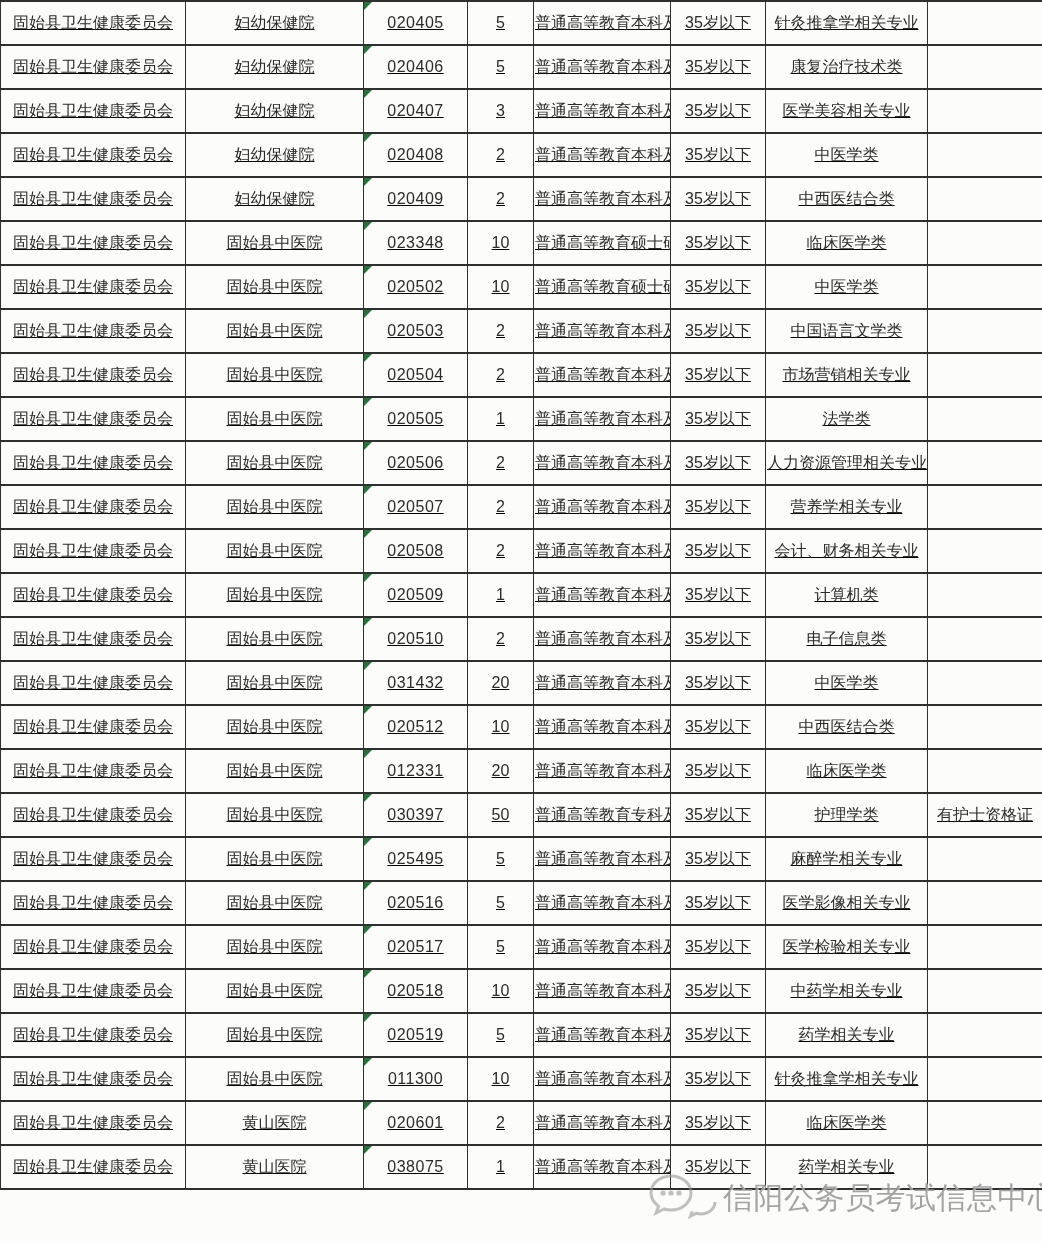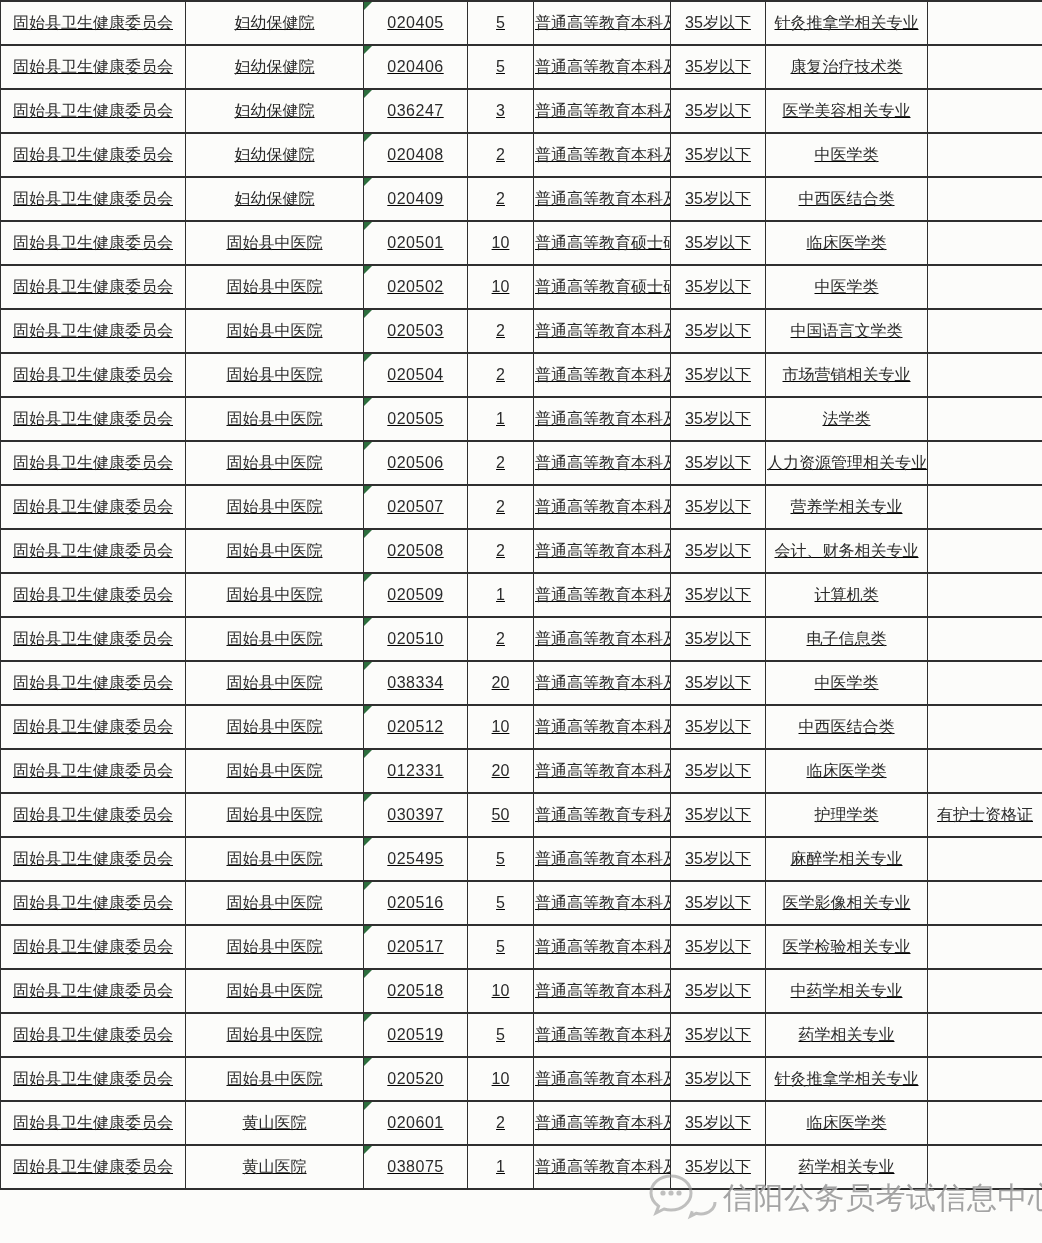--- a/index.html
+++ b/index.html
@@ -100,21 +100,21 @@
           <td class="cell-code">020406</td>
           <td class="cell-count">5</td>
           <td class="cell-education">普通高等教育本科及以上</td>
           <td class="cell-age">35岁以下</td>
           <td class="cell-major">康复治疗技术类</td>
           <td class="cell-note"></td>
         </tr>
         <tr>
           <td class="cell-org">固始县卫生健康委员会</td>
           <td class="cell-hospital">妇幼保健院</td>
-          <td class="cell-code">036247</td>
+          <td class="cell-code">020407</td>
           <td class="cell-count">3</td>
           <td class="cell-education">普通高等教育本科及以上</td>
           <td class="cell-age">35岁以下</td>
           <td class="cell-major">医学美容相关专业</td>
           <td class="cell-note"></td>
         </tr>
         <tr>
           <td class="cell-org">固始县卫生健康委员会</td>
           <td class="cell-hospital">妇幼保健院</td>
           <td class="cell-code">020408</td>
@@ -130,21 +130,21 @@
           <td class="cell-code">020409</td>
           <td class="cell-count">2</td>
           <td class="cell-education">普通高等教育本科及以上</td>
           <td class="cell-age">35岁以下</td>
           <td class="cell-major">中西医结合类</td>
           <td class="cell-note"></td>
         </tr>
         <tr>
           <td class="cell-org">固始县卫生健康委员会</td>
           <td class="cell-hospital">固始县中医院</td>
-          <td class="cell-code">020501</td>
+          <td class="cell-code">023348</td>
           <td class="cell-count">10</td>
           <td class="cell-education">普通高等教育硕士研究生</td>
           <td class="cell-age">35岁以下</td>
           <td class="cell-major">临床医学类</td>
           <td class="cell-note"></td>
         </tr>
         <tr>
           <td class="cell-org">固始县卫生健康委员会</td>
           <td class="cell-hospital">固始县中医院</td>
           <td class="cell-code">020502</td>
@@ -230,21 +230,21 @@
           <td class="cell-code">020510</td>
           <td class="cell-count">2</td>
           <td class="cell-education">普通高等教育本科及以上</td>
           <td class="cell-age">35岁以下</td>
           <td class="cell-major">电子信息类</td>
           <td class="cell-note"></td>
         </tr>
         <tr>
           <td class="cell-org">固始县卫生健康委员会</td>
           <td class="cell-hospital">固始县中医院</td>
-          <td class="cell-code">038334</td>
+          <td class="cell-code">031432</td>
           <td class="cell-count">20</td>
           <td class="cell-education">普通高等教育本科及以上</td>
           <td class="cell-age">35岁以下</td>
           <td class="cell-major">中医学类</td>
           <td class="cell-note"></td>
         </tr>
         <tr>
           <td class="cell-org">固始县卫生健康委员会</td>
           <td class="cell-hospital">固始县中医院</td>
           <td class="cell-code">020512</td>
@@ -320,21 +320,21 @@
           <td class="cell-code">020519</td>
           <td class="cell-count">5</td>
           <td class="cell-education">普通高等教育本科及以上</td>
           <td class="cell-age">35岁以下</td>
           <td class="cell-major">药学相关专业</td>
           <td class="cell-note"></td>
         </tr>
         <tr>
           <td class="cell-org">固始县卫生健康委员会</td>
           <td class="cell-hospital">固始县中医院</td>
-          <td class="cell-code">020520</td>
+          <td class="cell-code">011300</td>
           <td class="cell-count">10</td>
           <td class="cell-education">普通高等教育本科及以上</td>
           <td class="cell-age">35岁以下</td>
           <td class="cell-major">针灸推拿学相关专业</td>
           <td class="cell-note"></td>
         </tr>
         <tr>
           <td class="cell-org">固始县卫生健康委员会</td>
           <td class="cell-hospital">黄山医院</td>
           <td class="cell-code">020601</td>

